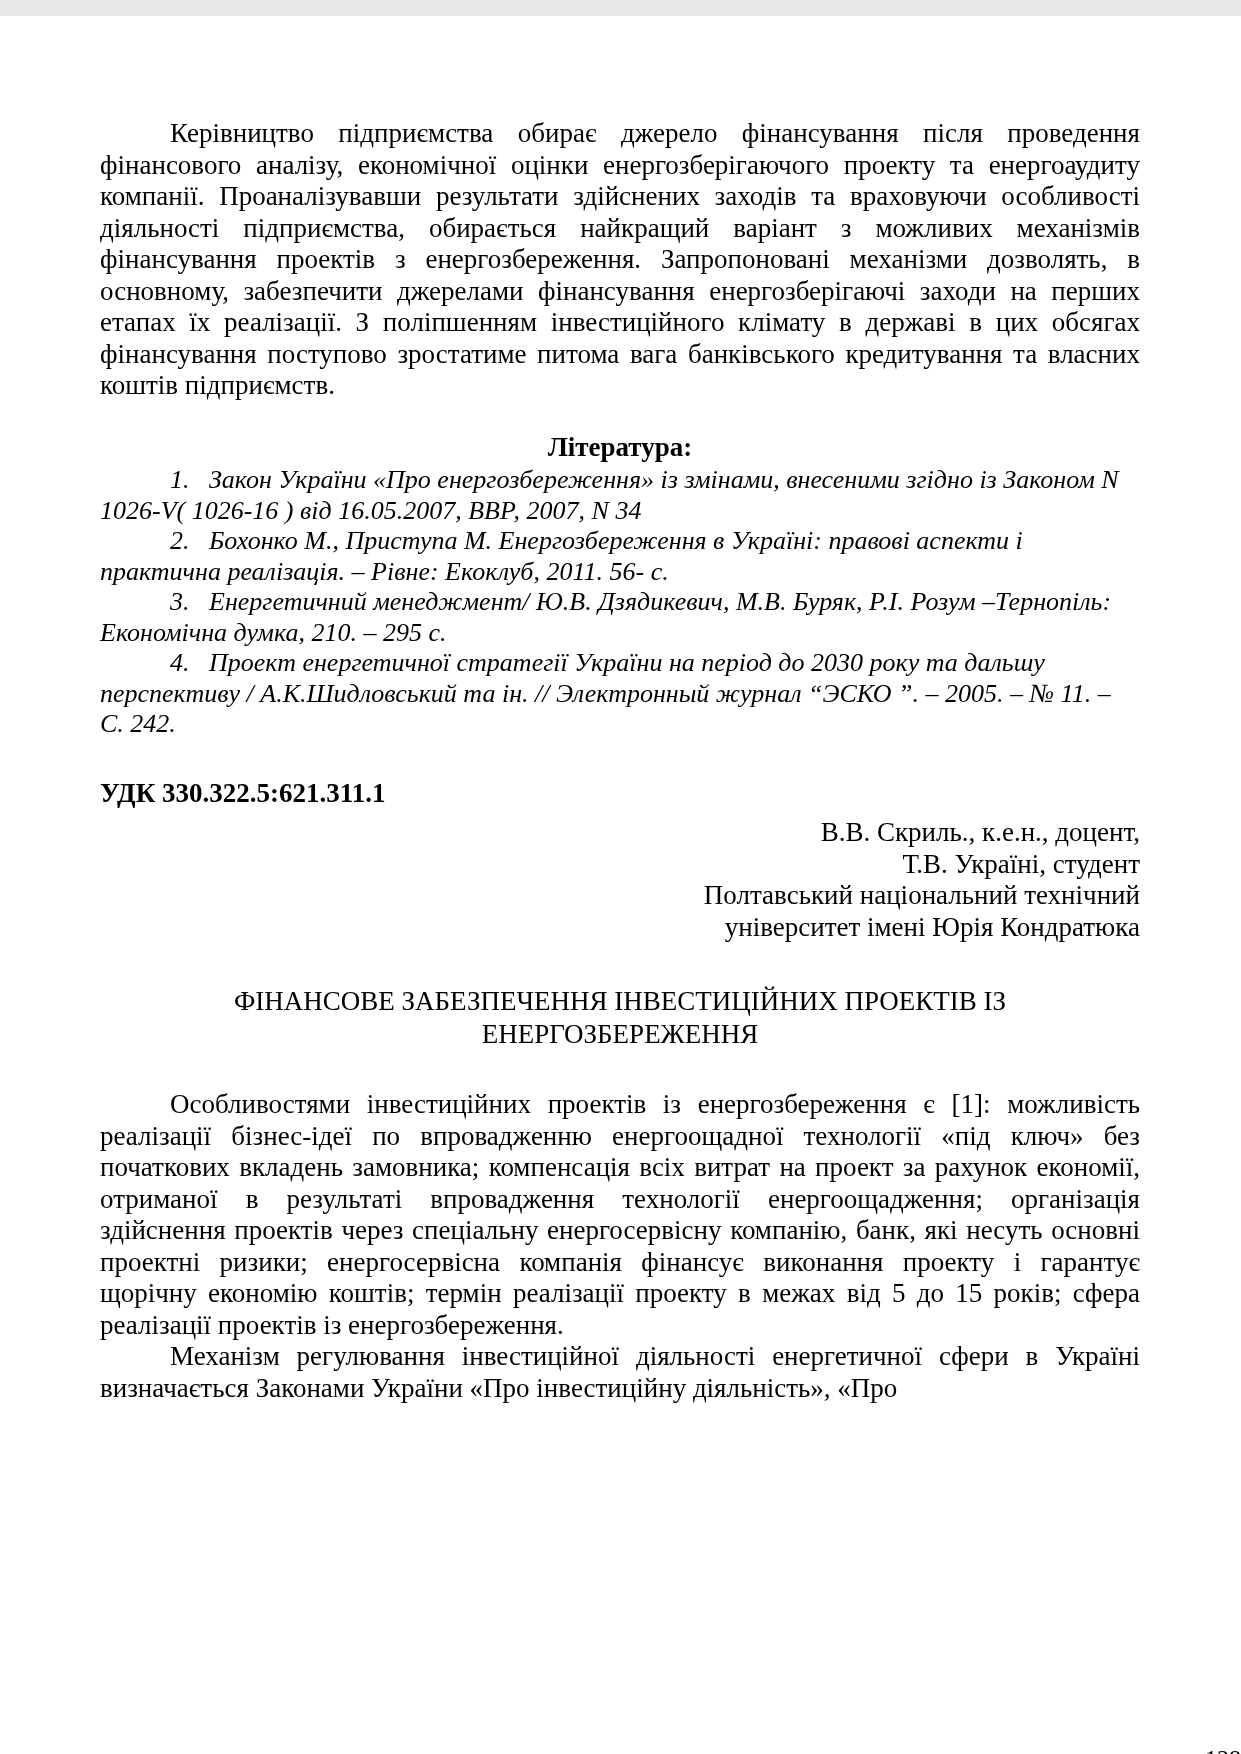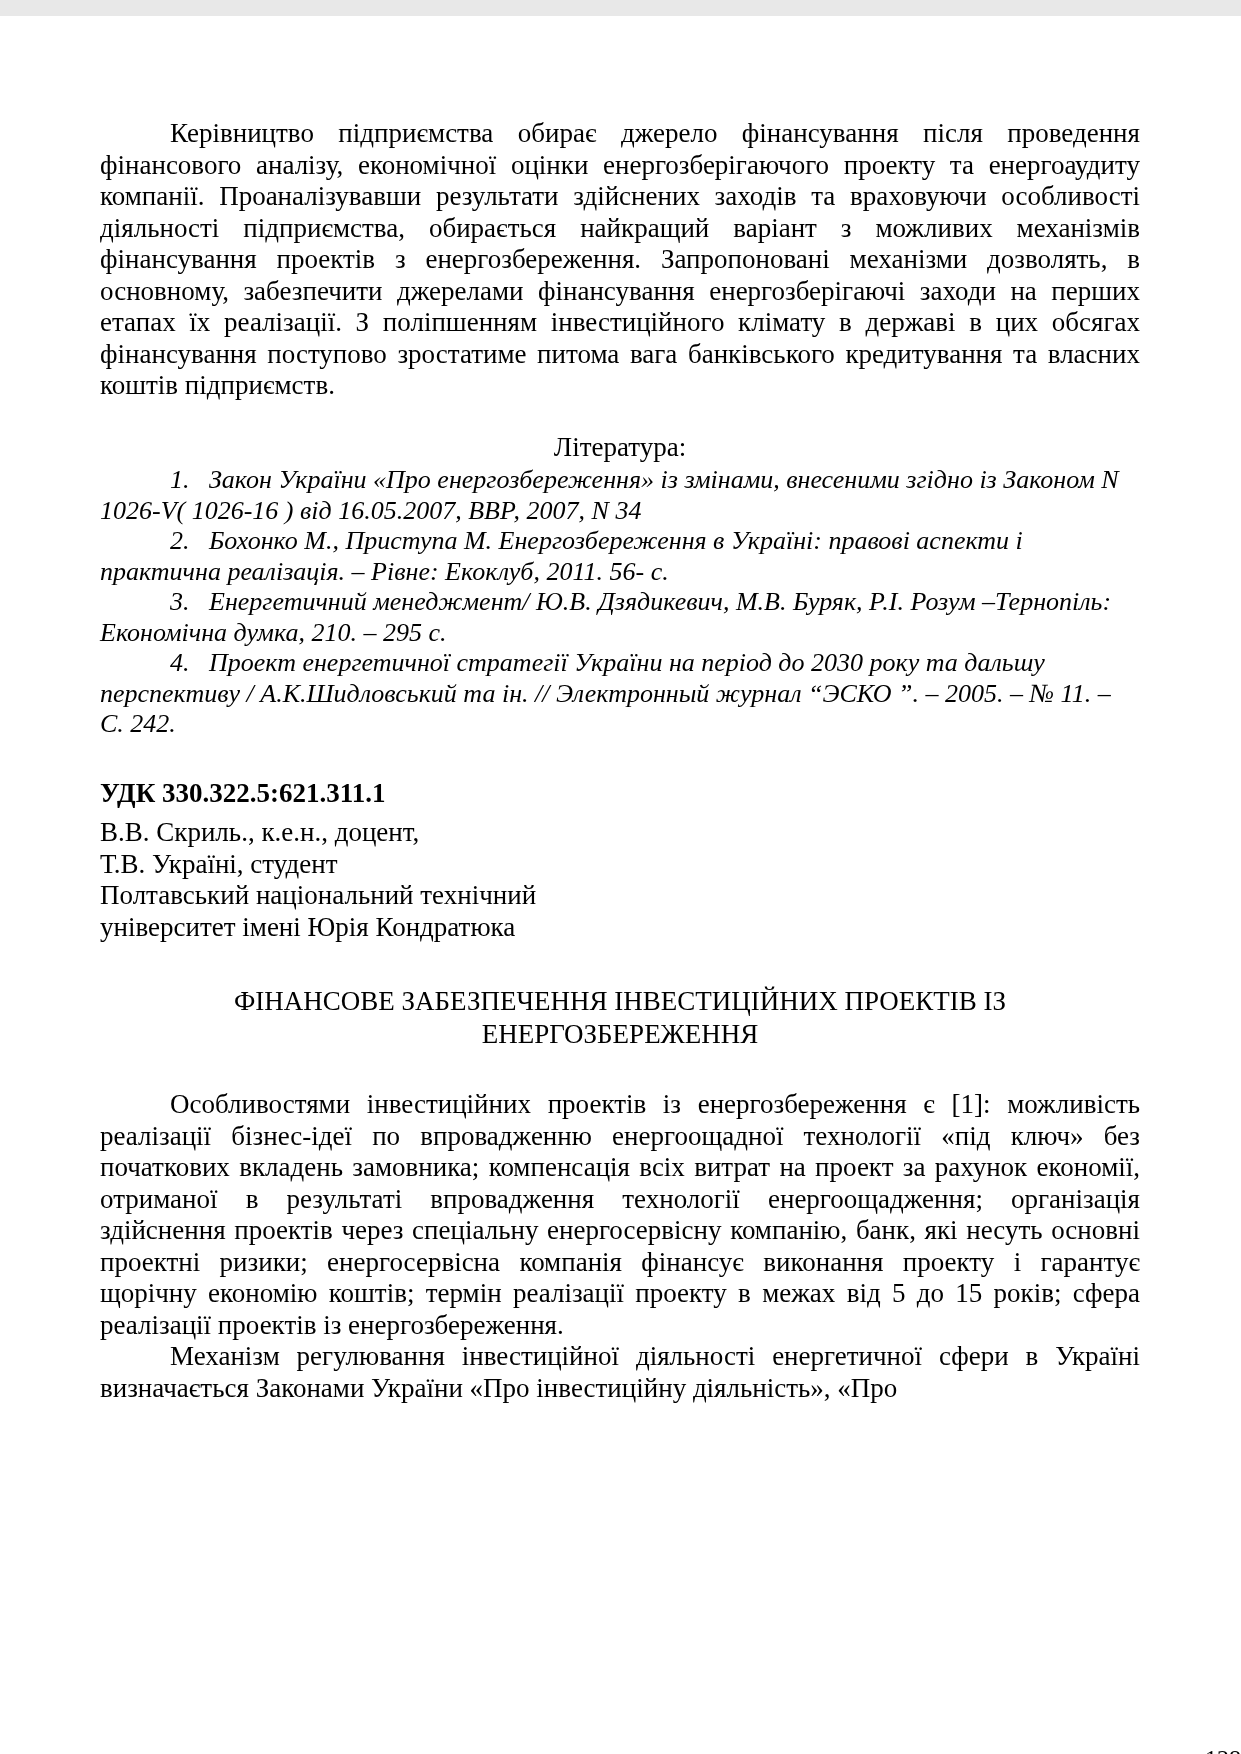--- a/index.html
+++ b/index.html
@@ -22,42 +22,42 @@
   .para {
     font-size: 27px;
     line-height: 31.5px;
     text-align: justify;
     text-indent: 70px;
     margin: 0;
   }
   .lit-heading {
     font-size: 27px;
     line-height: 31.5px;
-    font-weight: normal;
+    font-weight: bold;
     text-align: center;
     margin: 30px 0 2px 0;
   }
   .ref {
     font-size: 26px;
     line-height: 30.5px;
     font-style: italic;
     text-align: left;
     text-indent: 70px;
     margin: 0;
   }
   .udc {
     font-size: 27px;
     line-height: 31.5px;
     font-weight: bold;
     margin: 38px 0 0 0;
   }
   .byline {
     font-size: 27px;
     line-height: 31.5px;
-    text-align: left;
+    text-align: right;
     margin: 8px 0 0 0;
   }
   .article-title {
     font-size: 27px;
     line-height: 33px;
     font-weight: normal;
     text-align: center;
     margin: 42px auto 0 auto;
     max-width: 1010px;
   }

